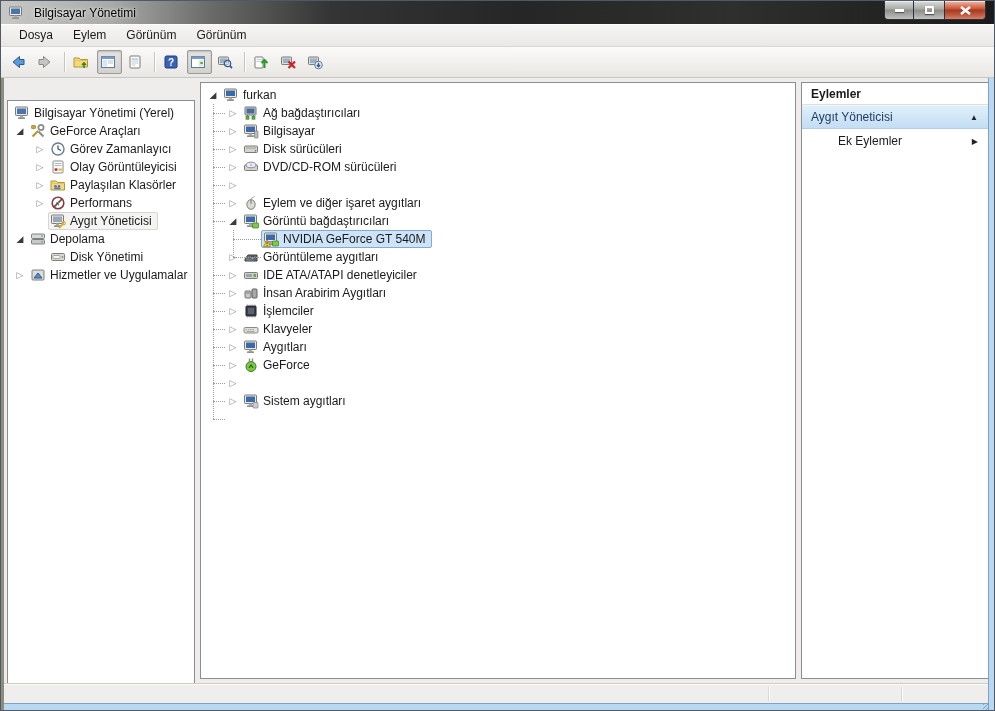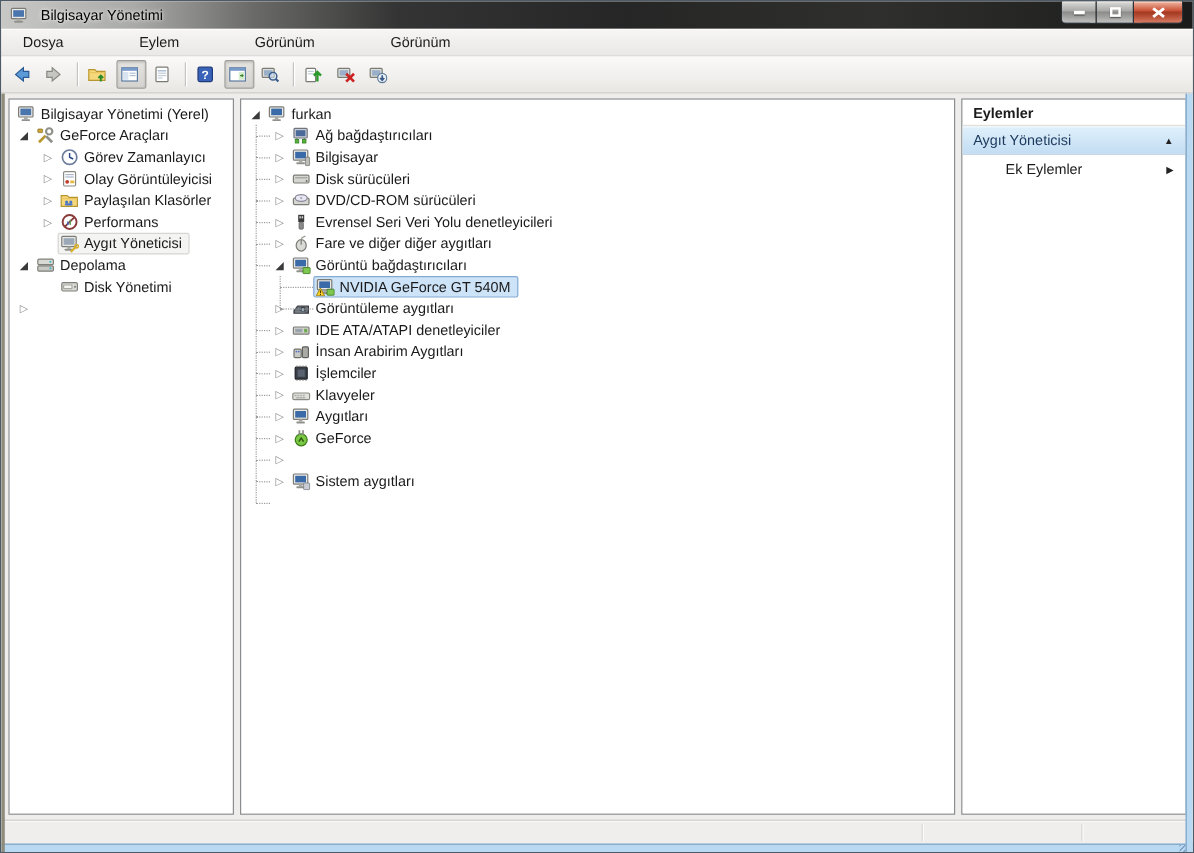--- a/index.html
+++ b/index.html
@@ -30,21 +30,20 @@
   .glyph-min { width:9px; height:3px; background:#fff; box-shadow:0 1px 1px rgba(0,0,0,.5); }
   .glyph-max { width:9px; height:8px; border:2px solid #fff; box-shadow:0 1px 1px rgba(0,0,0,.5); background:transparent; }
 
   
   .menubar {
     position:absolute; top:23px; left:0; right:0; height:23px;
     display:flex; align-items:stretch; padding-left:8px;
     background: linear-gradient(#f7f6f5,#eae8e6);
     border-bottom:1px solid #d9d7d4;
     box-shadow: inset 0 1px 0 #fdfdfd;
-    gap: 43px;
   }
   .mitem { display:flex; align-items:center; padding:0 10px; cursor:default; }
 
   
   .toolbar {
     position:absolute; top:46px; left:0; right:0; height:31px;
     display:flex; align-items:center; padding-left:5px;
     background: linear-gradient(#fbfaf9,#e9e7e4);
     border-bottom:1px solid #c8c6c3;
   }
@@ -57,21 +56,21 @@
     background: linear-gradient(#e6e4e1,#d4d2cf);
     box-shadow: inset 0 1px 2px rgba(0,0,0,.18);
   }
   .tsep { width:1px; height:20px; background:#c6c4c1; box-shadow:1px 0 0 #ffffff; margin:0 4px; }
 
   
   .content { position:absolute; top:77px; left:0; right:0; height:605px; background:#eeedeb; }
   .frameleft { position:absolute; top:77px; left:0; width:3px; height:634px; background:#8e8c7c; z-index:5; }
   .glassright { position:absolute; top:77px; right:0; width:6px; height:634px; background:var(--glass,#b9d8f1); z-index:6; border-left:1px solid #7fa3c4; }
   .panel { position:absolute; top:4px; height:597px; background:#fff; border:1px solid #8b8e90; overflow:hidden; }
-  .panel.left   { left:6px;   width:188px; }
+  .panel.left   { left:6px;   width:188px;margin-top:18px; }
   .panel.middle { left:199px; width:596px; }
   .panel.right  { left:800px; width:188px; }
 
   
   .tree { position:relative; padding-top:3px; }
   .trow { height:18px; display:flex; align-items:center; white-space:nowrap; }
   .exp { width:16px; flex:none; text-align:center; font-size:9px; line-height:16px; color:#8a8a8a; cursor:default; }
   .exp.expanded { color:#3a3a3a; font-size:9px; }
   .rowbox { display:flex; align-items:center; padding:0 3px 0 1px; border:1px solid transparent; border-radius:2px; height:18px; }
   .rowbox.sel-strong { background:var(--sel-fill,#cde3f8); border-color:var(--sel-border,#84aad2); }
@@ -377,20 +376,29 @@
                   <rect x="1.5" y="4.5" width="13" height="7" rx="1.2" fill="#d9d9d5" stroke="#80807a"></rect>
                   <rect x="3" y="6.5" width="7" height="3" rx="0.6" fill="#f4f4f0" stroke="#a8a8a2"></rect>
                   <circle cx="12.5" cy="8" r="0.9" fill="#8a8a84"></circle>
                 </svg>
               </span>
               <span class="lab">Disk Yönetimi</span>
             </span>
           </div>
           <div class="trow" style="padding-left: 4px;">
             <span class="exp collapsed">▷</span>
+            <span class="rowbox">
+              <span class="icon16">
+                <svg width="16" height="16" viewBox="0 0 16 16">
+                  <rect x="2" y="3" width="12" height="10" rx="1" fill="#dcdcd8" stroke="#80807a"></rect>
+                  <path d="M4 11 L8 6 L12 11 Z" fill="#5a8ac8" stroke="#2a5a98"></path>
+                </svg>
+              </span>
+              <span class="lab">Hizmetler ve Uygulamalar</span>
+            </span>
           </div>
         </div>
     </div>
     <div class="panel middle">
       <div class="tree" id="mtree">
           <div class="trow" style="padding-left: 4px;">
             <span class="exp expanded">◢</span>
             <span class="rowbox">
               <span class="icon16">
                 <svg width="16" height="16" viewBox="0 0 16 16">
@@ -454,43 +462,32 @@
                   <rect x="1.5" y="6" width="13" height="5.5" rx="1" fill="#d5d5d1" stroke="#7c7c76"></rect>
                   <ellipse cx="8" cy="6" rx="5" ry="2.8" fill="#e9e9f5" stroke="#8a8a9a"></ellipse>
                   <circle cx="8" cy="6" r="1" fill="#b0b0c0"></circle>
                 </svg>
               </span>
               <span class="lab">DVD/CD-ROM sürücüleri</span>
             </span>
           </div>
           <div class="trow" style="padding-left: 24px;">
             <span class="exp collapsed">▷</span>
-            <span class="rowbox">
-              <span class="icon16">
-                <svg width="16" height="16" viewBox="0 0 16 16">
-                  <rect x="5.5" y="2" width="5" height="6" fill="#3a3a3a"></rect>
-                  <rect x="6.5" y="3.2" width="1.2" height="1.8" fill="#d8d8d8"></rect>
-                  <rect x="8.4" y="3.2" width="1.2" height="1.8" fill="#d8d8d8"></rect>
-                  <rect x="6.2" y="8" width="3.6" height="6" rx="1" fill="#8a8a8a" stroke="#5a5a5a" stroke-width="0.6"></rect>
-                </svg>
-              </span>
-              <span class="lab">Evrensel Seri Veri Yolu denetleyicileri</span>
-            </span>
           </div>
           <div class="trow" style="padding-left: 24px;">
             <span class="exp collapsed">▷</span>
             <span class="rowbox">
               <span class="icon16">
                 <svg width="16" height="16" viewBox="0 0 16 16">
                   <ellipse cx="8" cy="9.5" rx="4.2" ry="4.8" fill="#d9d9d5" stroke="#7c7c76"></ellipse>
                   <path d="M8 4.7 L8 9" stroke="#7c7c76"></path>
                   <path d="M8 4.7 C8 2.5 10 3 11.5 1.5" stroke="#9a9a94" fill="none"></path>
                 </svg>
               </span>
-              <span class="lab">Fare ve diğer diğer aygıtları</span>
+              <span class="lab">Eylem ve diğer işaret aygıtları</span>
             </span>
           </div>
           <div class="trow" style="padding-left: 24px;">
             <span class="exp expanded">◢</span>
             <span class="rowbox">
               <span class="icon16">
                 <svg width="16" height="16" viewBox="0 0 16 16">
                   <rect x="1.5" y="2" width="12" height="8.5" rx="0.8" fill="#e9e9e5" stroke="#7b7b77"></rect>
                   <rect x="3" y="3.5" width="9" height="5.5" fill="#3a6aa8"></rect>
                   <rect x="6" y="10.5" width="3" height="1.8" fill="#a9a9a5"></rect>

